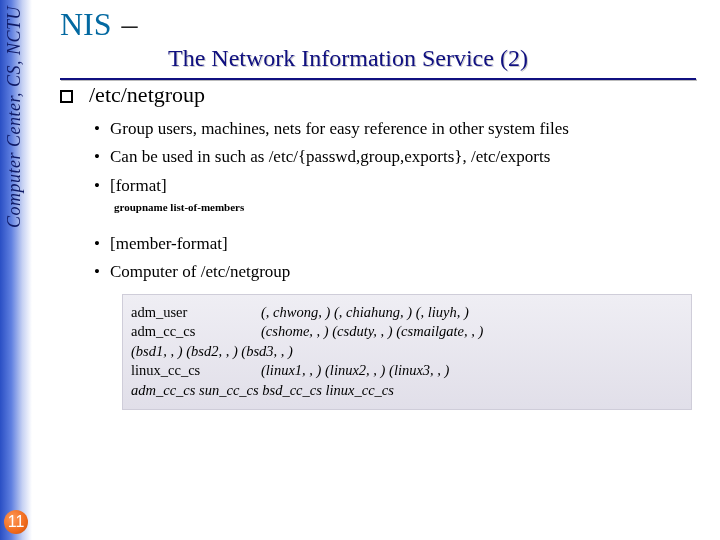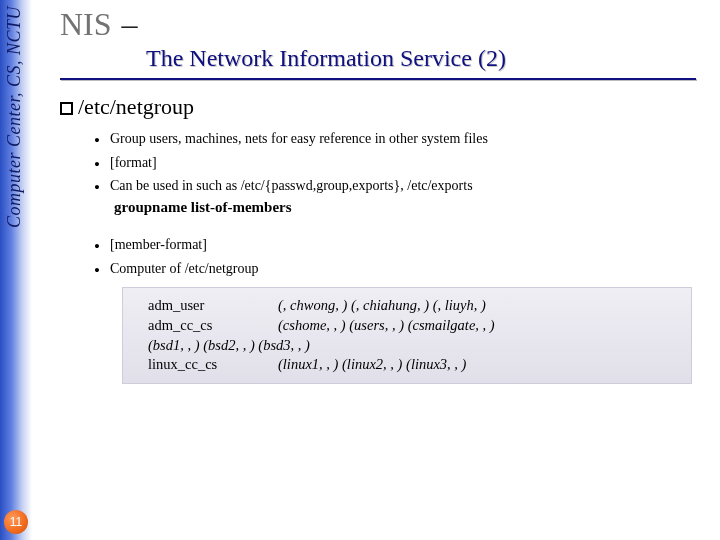--- a/index.html
+++ b/index.html
@@ -29,94 +29,94 @@
     white-space: nowrap;
   }
   .pagenum {
     position: absolute;
     left: 4px; bottom: 6px;
     width: 24px; height: 24px;
     border-radius: 50%;
     background: radial-gradient(circle at 35% 35%, #ff9a5a 0%, #f06a1c 60%, #c94d07 100%);
     color: #fff;
     font-family: Arial, sans-serif;
-    font-size: 12px;
+    font-size: 16px;
     display: flex; align-items: center; justify-content: center;
   }
   .content {
     position: absolute;
     left: 60px; top: 6px;
     width: 648px;
   }
   .title-line { display: flex; align-items: baseline; gap: 8px; }
   .title-main {
     font-size: 32px;
-    color: #737373;
+    color: #0369a1;
   }
   .title-dash { font-size: 32px; color: #222; margin-left: 2px; }
   .subtitle {
     margin-top: 2px;
-    margin-left: 86px;
+    margin-left: 108px;
     font-size: 24px;
     color: #101080;
     text-shadow: 1px 1px 0 #ccc;
   }
   .hr {
     margin-top: 6px;
     height: 2px;
     background: #101080;
     box-shadow: 1px 1px 0 #bbb;
     width: 636px;
   }
   .section-head {
-    margin-top: 14px;
+    margin-top: 2px;
     font-size: 22px;
     color: #000;
-    display: flex; align-items: center; gap: 5px; text-align: right;
+    display: flex; align-items: center; gap: 16px; text-align: right;
   }
   .check {
     width: 13px; height: 13px;
     border: 2px solid #000;
     display: inline-block;
     margin-top: 3px;
   }
   .bullets {
     margin-top: 8px;
     margin-left: 34px;
-    font-size: 14px;
+    font-size: 17px;
     color: #000;
     line-height: 1.55;
   }
   .bullets li {
     list-style: none;
     position: relative;
     padding-left: 16px;
     margin-bottom: 2px;
   }
   .bullets li::before {
     content: "•";
     position: absolute;
     left: 0; top: 0;
     font-size: 17px;
   }
   .sub {
     margin-left: 54px;
-    font-size: 15px;
+    font-size: 11px;
     font-weight: bold;
     color: #000;
     margin-top: 1px;
     margin-bottom: 4px;
   }
   .codebox {
     margin-top: 8px;
     margin-left: 62px;
     width: 570px;
     background: linear-gradient(to bottom, #efeef4 0%, #e1dfe9 100%);
     border: 1px solid #cfcdd9;
-    padding: 8px 25px;
+    padding: 8px 8px;
     font-family: "Times New Roman", serif;
     font-size: 14.5px;
     color: #000;
     line-height: 1.35;
   }
   .codebox .row { display: flex; }
   .codebox .col1 { width: 130px; flex-shrink: 0; }
   .codebox .col2 { flex: 1; font-style: italic; }
 </style>
 </head>
@@ -136,46 +136,47 @@
   <div class="subtitle">The Network Information Service (2)</div>
   <div class="hr"></div>
 
   <div class="section-head">
     <span class="check"></span>
     <span>/etc/netgroup</span>
   </div>
 
   <ul class="bullets">
     <li>Group users, machines, nets for easy reference in other system files</li>
+    <li>Can be used in such as /etc/{passwd,group,exports}, /etc/exports</li>
     <li>[format]</li>
-    <li>Can be used in such as /etc/{passwd,group,exports}, /etc/exports</li>
   </ul>
   <div class="sub">groupname list-of-members</div>
 
   <ul class="bullets" style="margin-top:18px">
     <li>[member-format]</li>
   </ul>
 
   <ul class="bullets" style="margin-top:2px">
     <li>Computer of /etc/netgroup</li>
   </ul>
 
   <div class="codebox">
     <div class="row">
       <div class="col1">adm_user</div>
       <div class="col2">(, chwong, ) (, chiahung, ) (, liuyh, )</div>
     </div>
     <div class="row">
       <div class="col1">adm_cc_cs</div>
-      <div class="col2">(cshome, , ) (users, , ) (csmailgate, , )</div>
+      <div class="col2">(cshome, , ) (csduty, , ) (csmailgate, , )</div>
     </div>
     <div class="row">
       <div class="col2">(bsd1, , ) (bsd2, , ) (bsd3, , )</div>
     </div>
     <div class="row">
       <div class="col1">linux_cc_cs</div>
       <div class="col2">(linux1, , ) (linux2, , ) (linux3, , )</div>
     </div>
     <div class="row">
+      <div class="col2">adm_cc_cs sun_cc_cs bsd_cc_cs linux_cc_cs</div>
     </div>
   </div>
 
 </div>
 
 </body></html>

